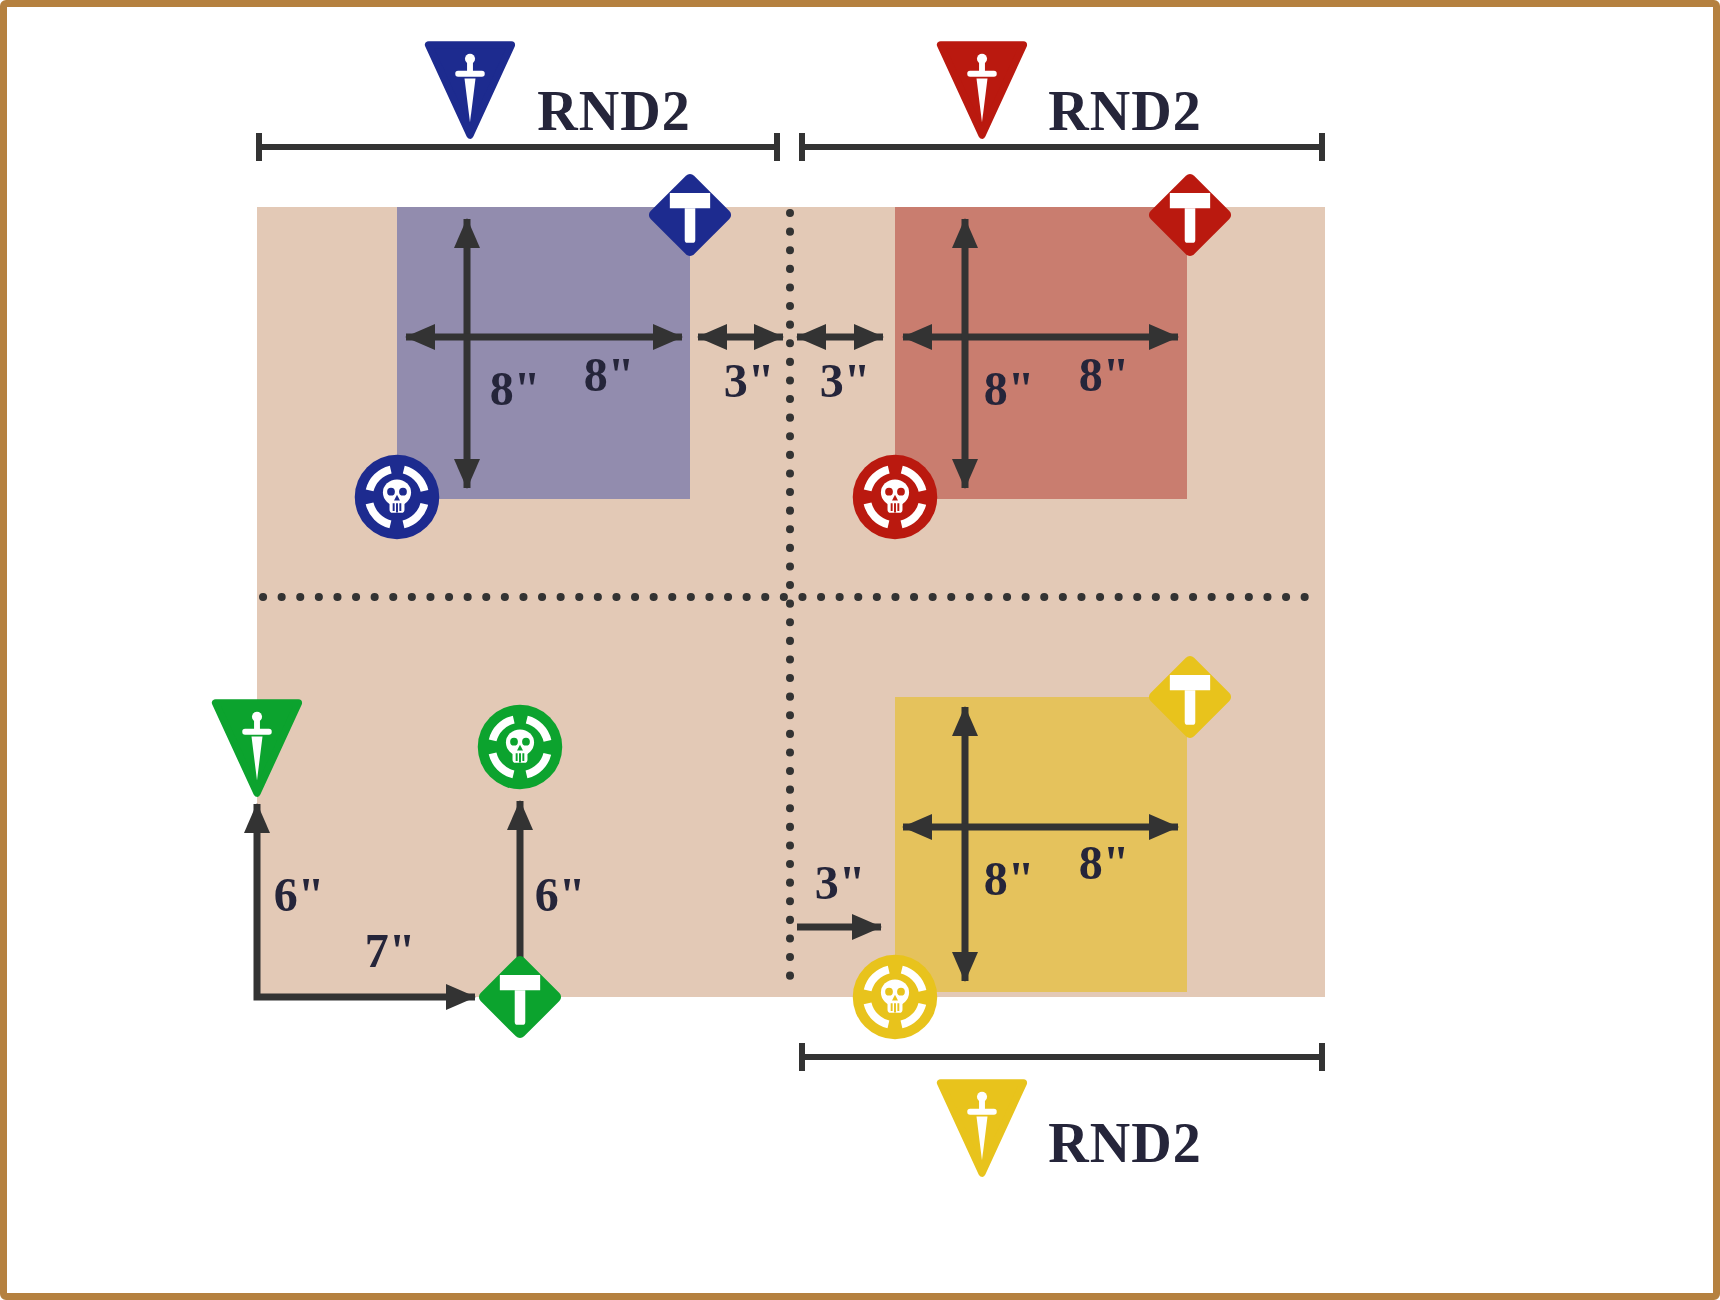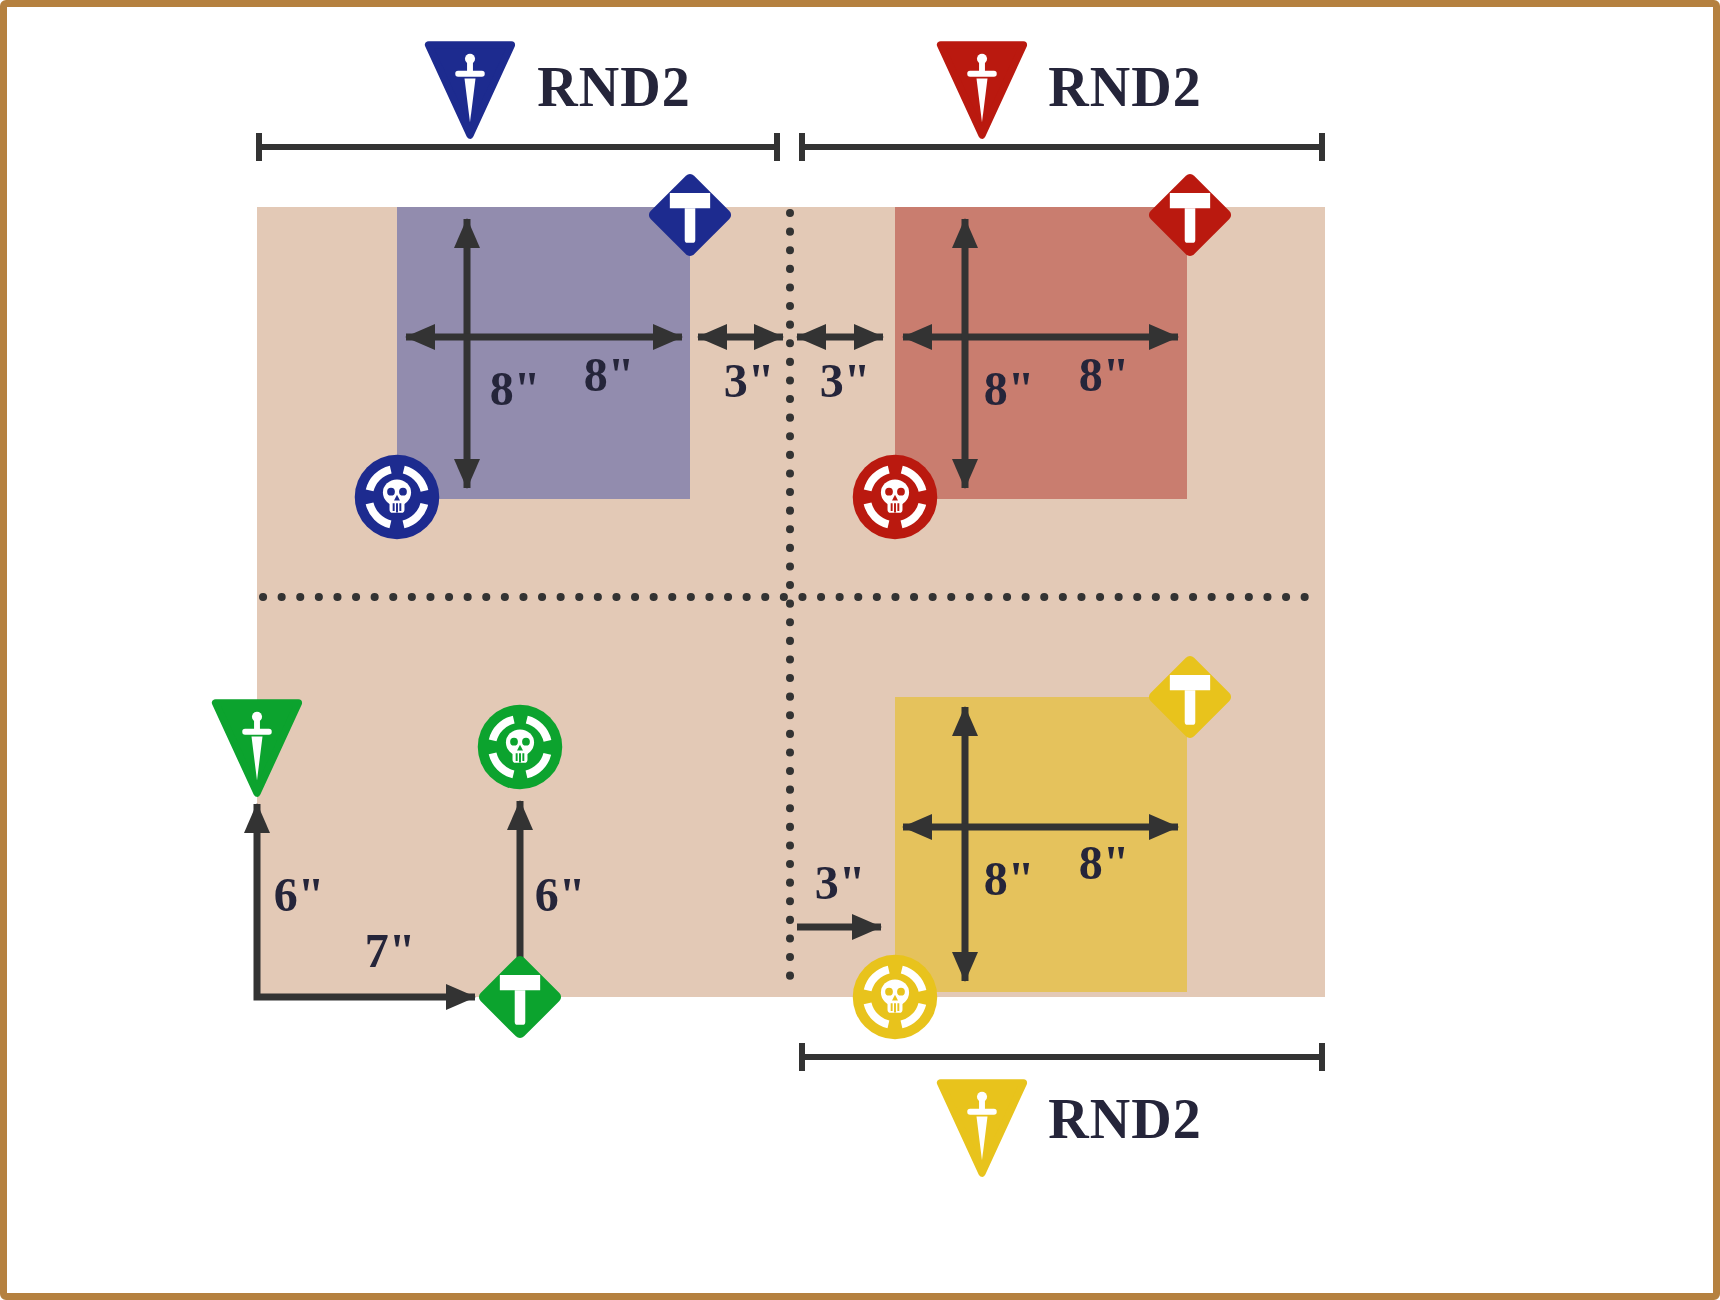--- a/index.html
+++ b/index.html
@@ -12,21 +12,21 @@
   .zone-red{left:888px;top:200px;width:292px;height:292px;background:var(--red-zone,#c97d6f);}
   .zone-yellow{left:888px;top:690px;width:292px;height:295px;background:var(--yellow-zone,#e5c25c);}
   .overlay{position:absolute;left:0;top:0;width:1720px;height:1300px;}
   .marker{position:absolute;overflow:visible;}
   .diamond{width:96px;height:96px;}
   .circle{width:88px;height:88px;}
   .triangle{width:92px;height:102px;}
   .label{position:absolute;transform:translate(-50%,-50%);font-weight:700;
          color:var(--text,#25253a);white-space:nowrap;line-height:1;}
   .measure{font-size:48px;}
-  .rnd{font-size:56px;letter-spacing:1px;}
+  .rnd{font-size:56px;letter-spacing:1px;margin-top:24px;}
   .defs{position:absolute;width:0;height:0;overflow:hidden;}
 </style>
 </head>
 <body>
 
 <svg class="defs" aria-hidden="true">
   <defs>
     <symbol id="sym-dagger" viewBox="0 0 100 110">
       <circle cx="50" cy="21" r="5.5" fill="#fff"></circle>
       <rect x="46.8" y="24" width="6.4" height="11" fill="#fff"></rect>

